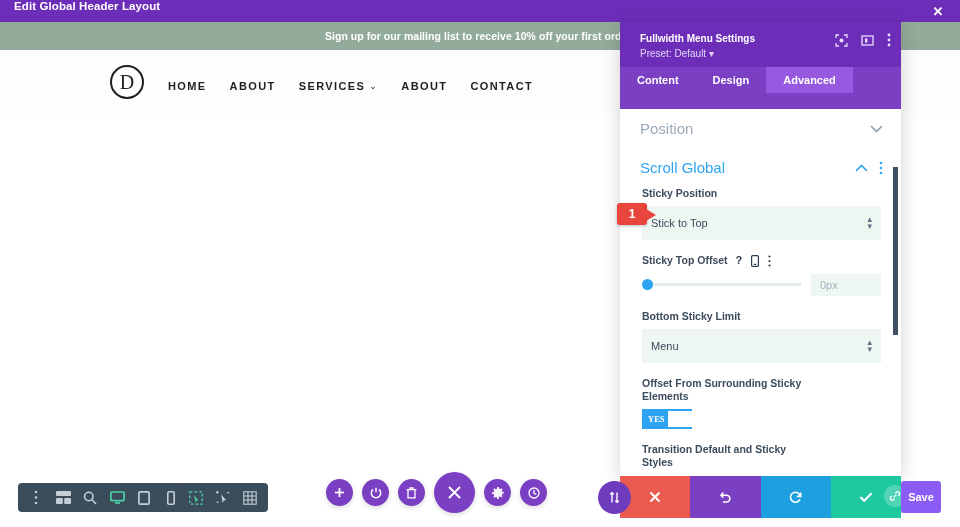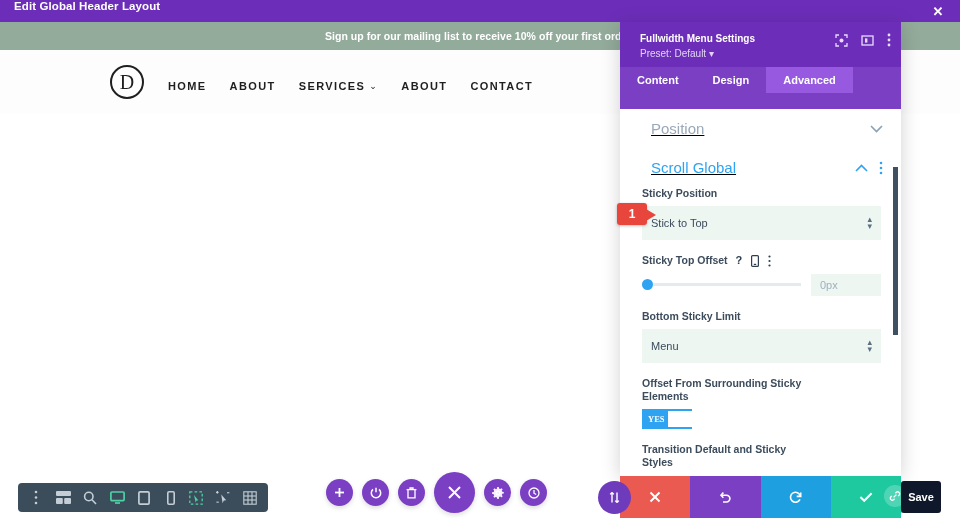--- a/index.html
+++ b/index.html
@@ -72,21 +72,21 @@
   .tab {
     padding: 0 17px; height: 26px; display: flex; align-items: center;
     color: #ffffff; font-size: 11px; font-weight: bold; cursor: pointer;
   }
   .tab.active { background: #9659e0; }
 
   .modal-body { flex: 1; background: #ffffff; position: relative; overflow: hidden; }
 
   .section-row {
     height: 39px; display: flex; align-items: center; justify-content: space-between;
-    padding: 0 18px 0 31px; cursor: pointer; text-decoration: underline;
+    padding: 0 18px 0 20px; cursor: pointer;
   }
   .section-title { font-size: 15px; color: #9aa9b8; }
   .section-title.open { color: #2ea3f2; }
   .sec-right { display: flex; align-items: center; gap: 11px; color: #8aa0b4; }
 
   .fields { padding: 0 20px 0 22px; }
   .field { margin-bottom: 14px; }
   .field-label {
     font-size: 10.5px; font-weight: bold; color: #3c4c5c; margin-bottom: 6px;
     display: flex; align-items: center; gap: 8px; line-height: 1.25;
@@ -177,21 +177,21 @@
   .ghost-dots { position: absolute; left: 830px; top: 492px; display: flex; gap: 6px; z-index: 11; }
   .ghost { width: 22px; height: 22px; border-radius: 50%; background: #8c99a3; opacity: .55; }
   .link-ico {
     position: absolute; left: 884px; top: 485px; width: 22px; height: 22px;
     border-radius: 50%; background: rgba(255,255,255,.22); color: #fff;
     display: flex; align-items: center; justify-content: center; font-size: 10px; z-index: 14;
     cursor: pointer;
   }
   .save-btn {
     position: absolute; left: 901px; top: 481px; width: 40px; height: 32px;
-    background: #0f172a; color: #fff; border-radius: 3px;
+    background: #8b5cf6; color: #fff; border-radius: 3px;
     display: flex; align-items: center; justify-content: center;
     font-size: 11px; font-weight: bold; cursor: pointer; z-index: 15;
   }
   .sort-fab {
     position: absolute; left: 598px; top: 481px; width: 33px; height: 33px;
     border-radius: 50%; background: #6f3bbd; color: #fff;
     display: flex; align-items: center; justify-content: center; font-size: 12px;
     z-index: 13; cursor: pointer;
   }
   svg { display: block; }

